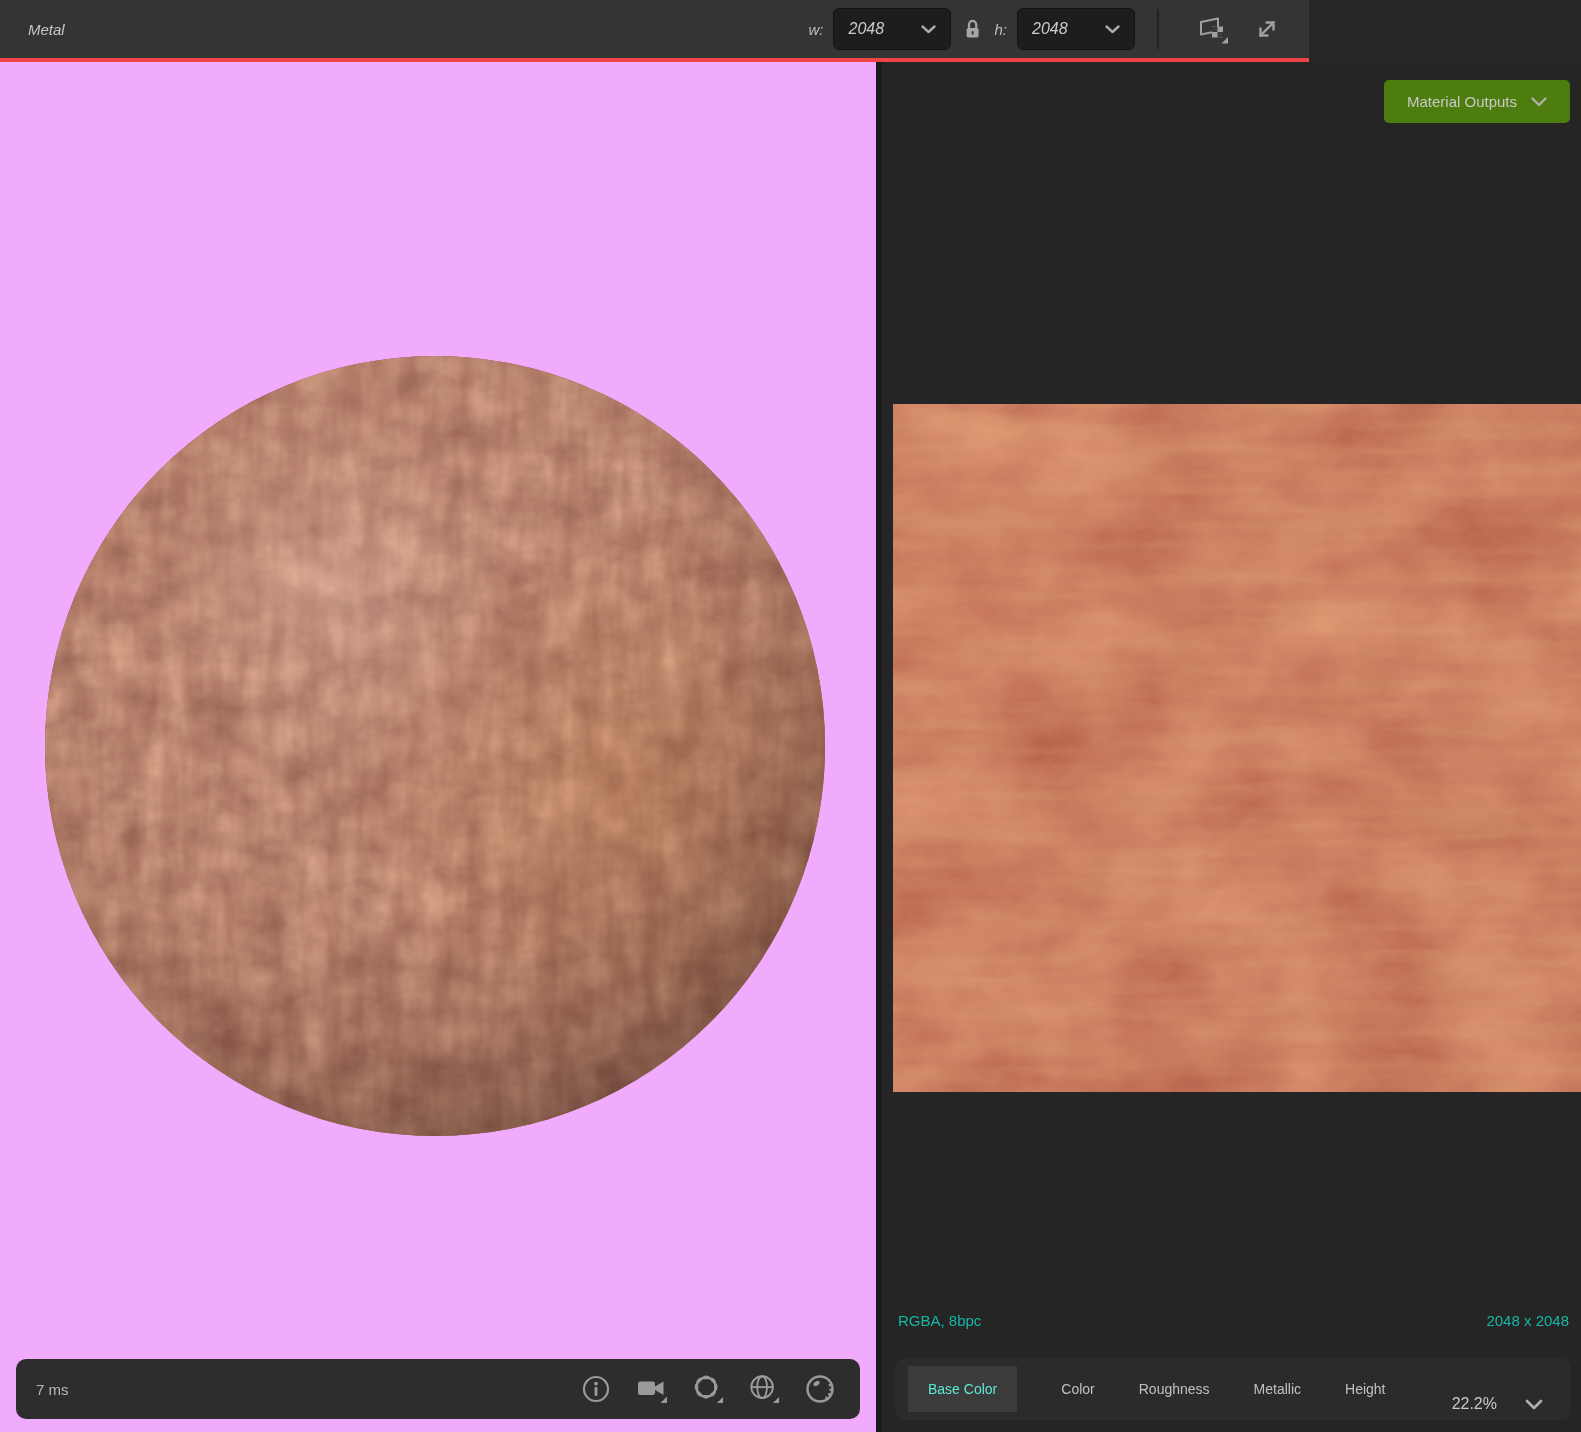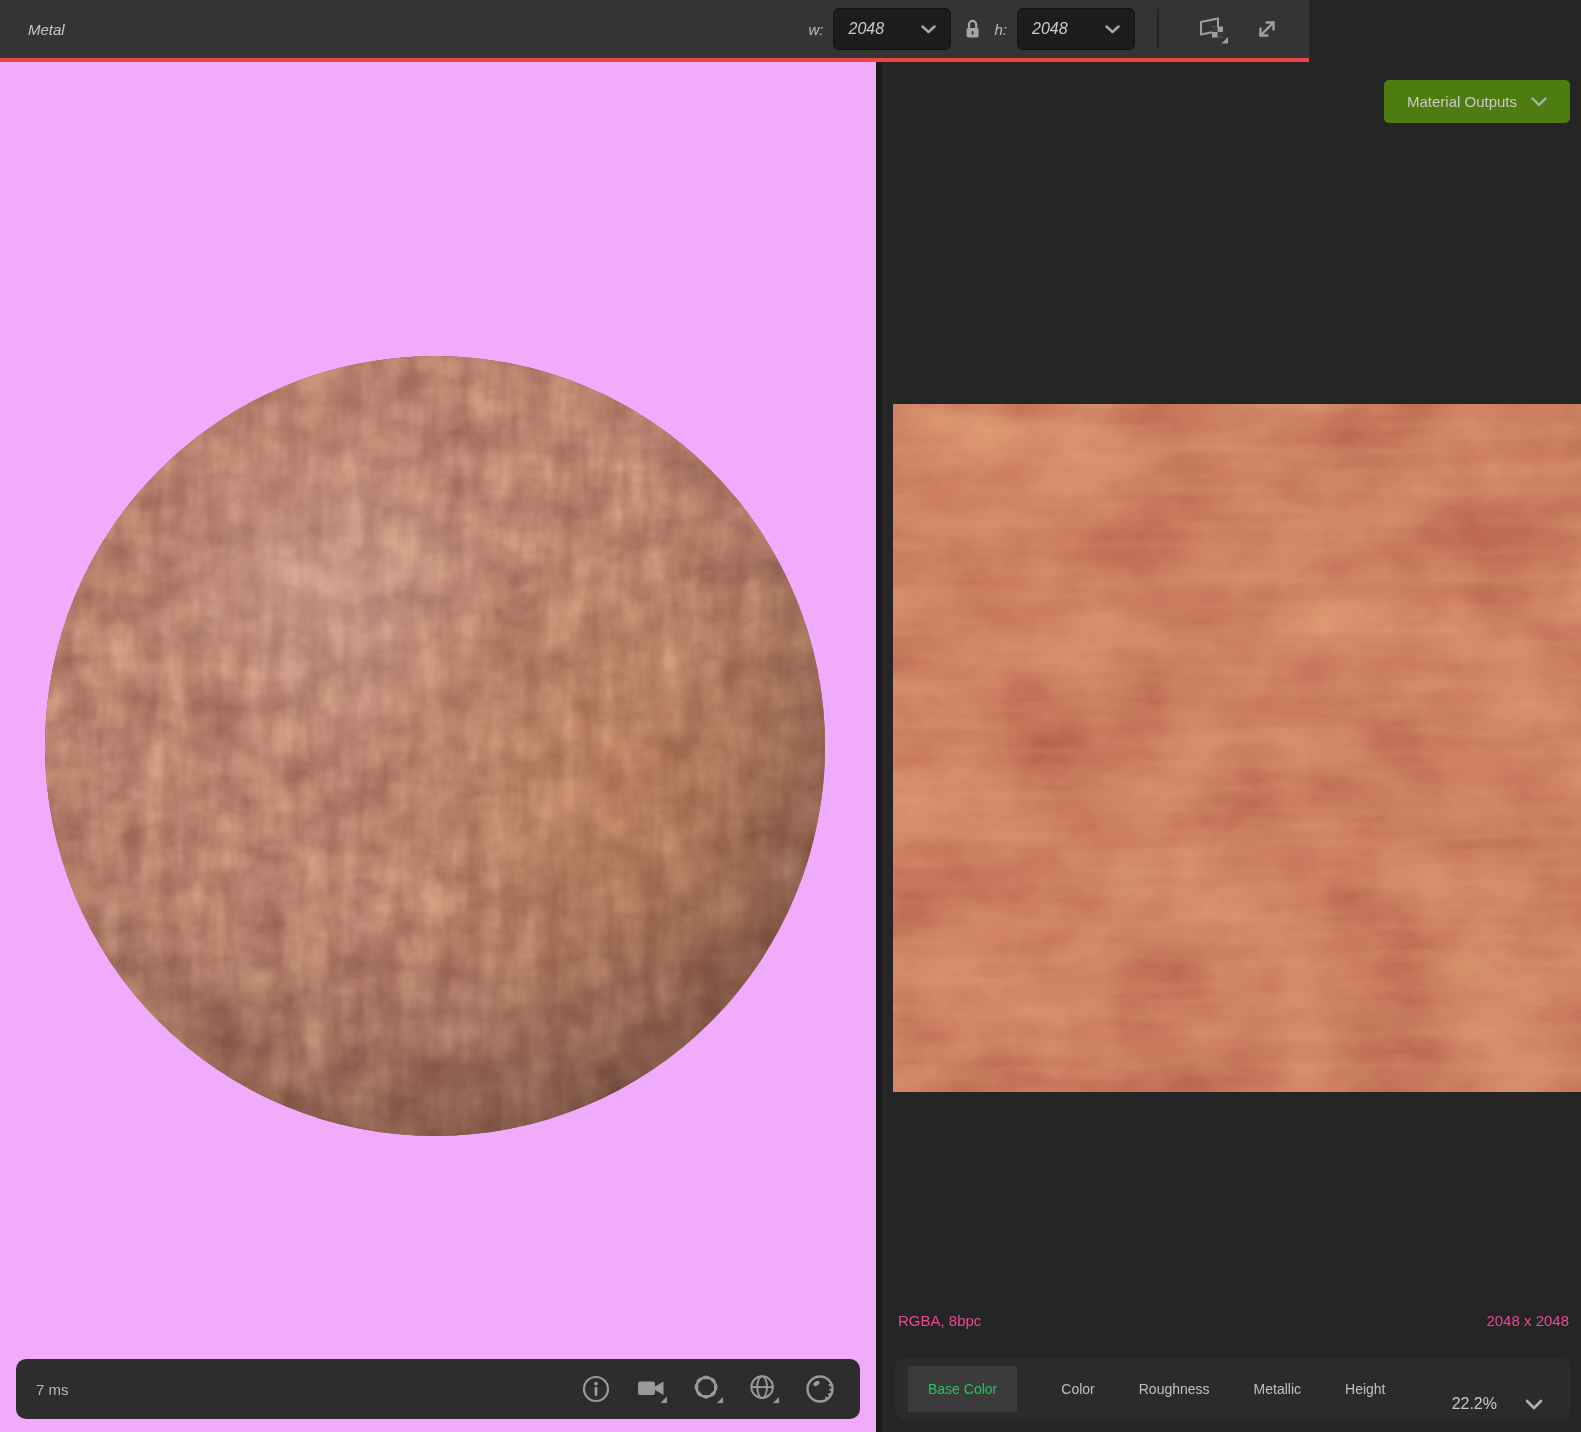--- a/index.html
+++ b/index.html
@@ -37,29 +37,29 @@
   .v3icon { width:32px; height:32px; display:flex; align-items:center; justify-content:center; cursor:pointer; }
 
   
   .outputs-dd { position:absolute; top:18px; right:11px; width:186px; height:43px;
                 background:#4d7c0f; border-radius:5px; display:flex; align-items:center;
                 justify-content:center; gap:14px; cursor:pointer; }
   .outputs-dd span { font-size:15px; color:#c9c9c9; }
   .texture { position:absolute; left:11px; top:342px; width:688px; height:688px; }
   .meta-row { position:absolute; left:16px; right:12px; top:1246px; height:24px;
               display:flex; justify-content:space-between; align-items:center; }
-  .meta-row span { font-size:15px; color:#ec4899; }
+  .meta-row span { font-size:15px; color:#14b8a6; }
 
   .tabbar { position:absolute; left:13px; top:1296px; width:676px; height:62px;
             background:#2b2b2b; border-radius:10px; }
   .tabs { position:absolute; left:0; top:0; height:100%; width:508px; overflow:hidden;
           display:flex; align-items:center; white-space:nowrap; }
   .tab { font-size:14px; color:#c0c0c0; margin-left:44px; cursor:pointer; flex:0 0 auto; }
   .tab-chip { margin-left:13px; height:46px; background:#3b3b3b; border-radius:1px;
-              display:flex; align-items:center; padding:0 20px; color:#22c55e; cursor:pointer; flex:0 0 auto; }
+              display:flex; align-items:center; padding:0 20px; color:#5eead4; cursor:pointer; flex:0 0 auto; }
   .zoom-ctl { position:absolute; right:28px; top:15px; height:100%;
               display:flex; align-items:center; gap:28px; cursor:pointer; }
   .zoom-ctl .pct { font-size:16px; color:#c9c9c9; }
 
   svg { display:block; }
 </style>
 </head>
 <body>
 
 <div class="topbar">

